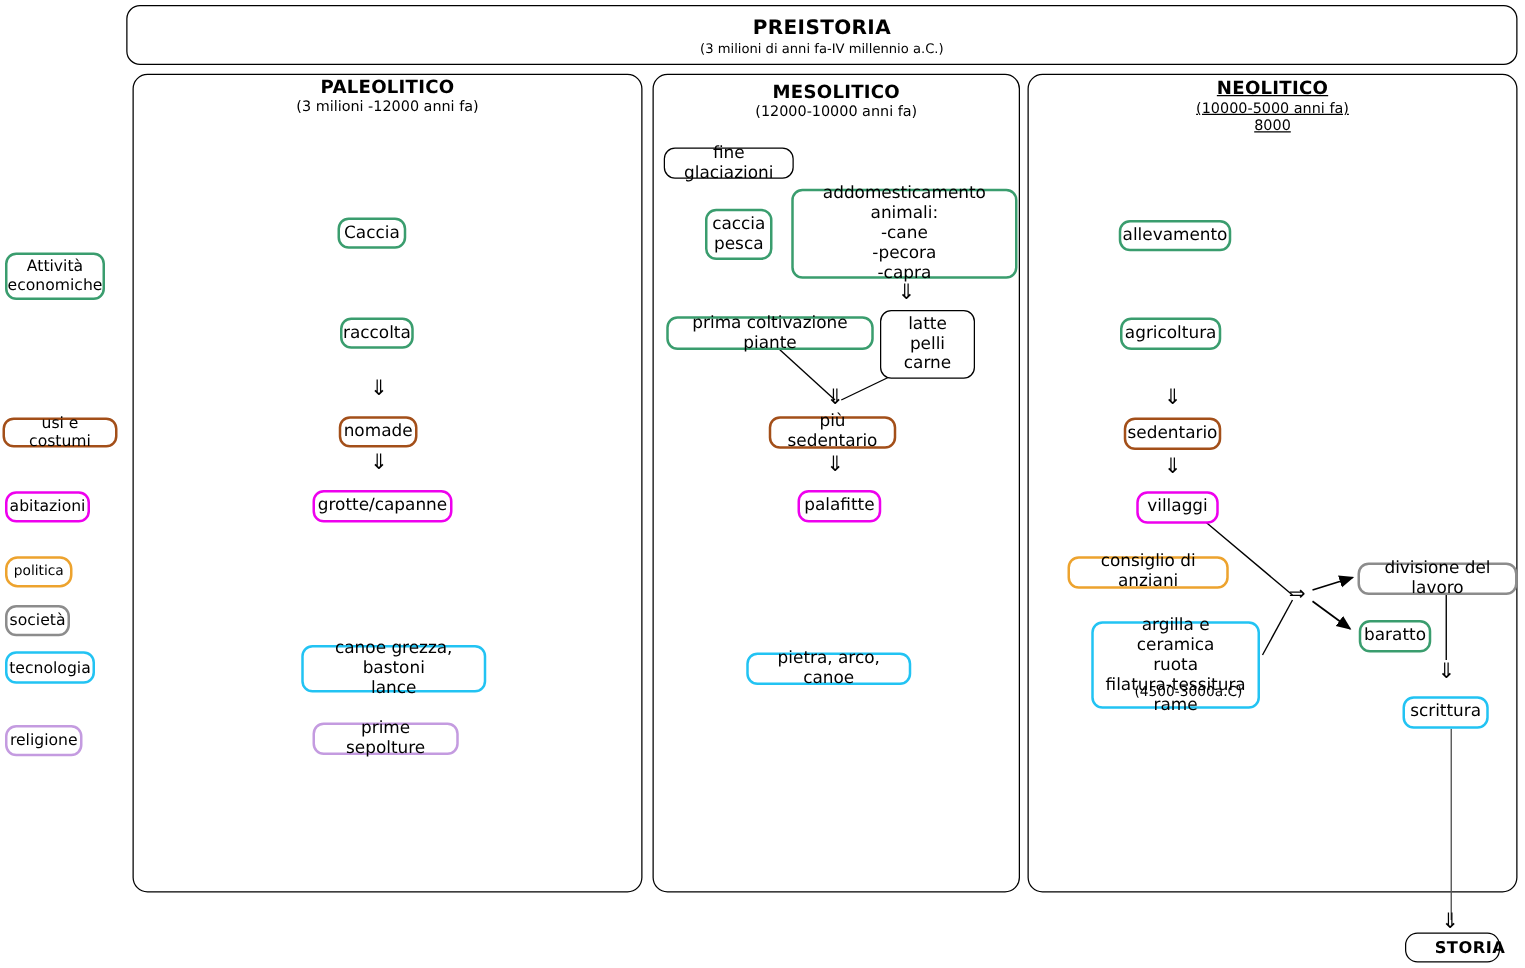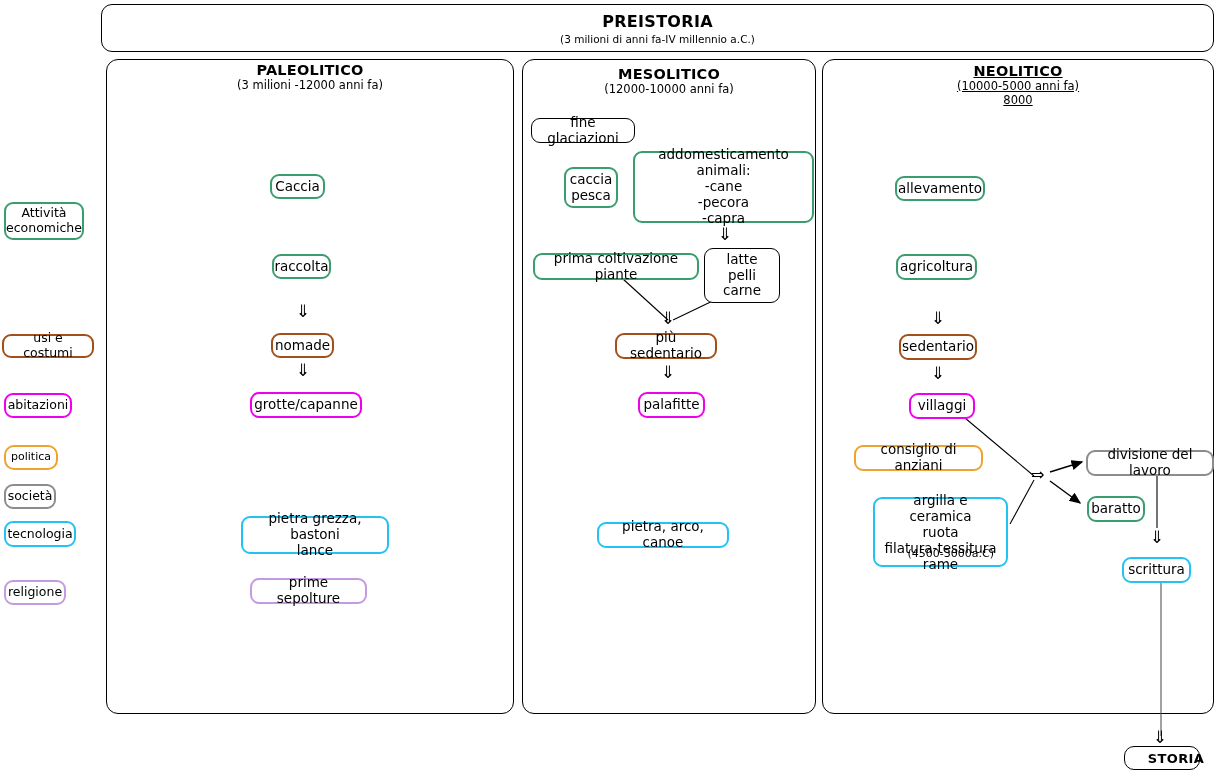--- a/index.html
+++ b/index.html
@@ -161,21 +161,21 @@
   </div>
   <div class="dbl" style="left:296px;top:303px;">⇓</div>
   <div class="node c-brown" style="left:271px;top:333px;width:63px;height:25px;">
     <span>nomade</span>
   </div>
   <div class="dbl" style="left:296px;top:362px;">⇓</div>
   <div class="node c-magenta" style="left:250px;top:392px;width:112px;height:26px;">
     <span>grotte/capanne</span>
   </div>
   <div class="node c-cyan" style="left:241px;top:516px;width:148px;height:38px;">
-    <span>pietra grezza, bastoni
+    <span>canoe grezza, bastoni
 lance</span>
   </div>
   <div class="node c-violet" style="left:250px;top:578px;width:117px;height:26px;align-items:center;">
     <span>prime sepolture</span>
   </div>
 
   <div class="panel" style="left:522px;top:59px;width:294px;height:655px;"></div>
   <div class="panel-title" style="left:522px;top:66px;width:294px;">
     <div class="t1">MESOLITICO</div>
     <div class="t2">(12000-10000 anni fa)</div>

